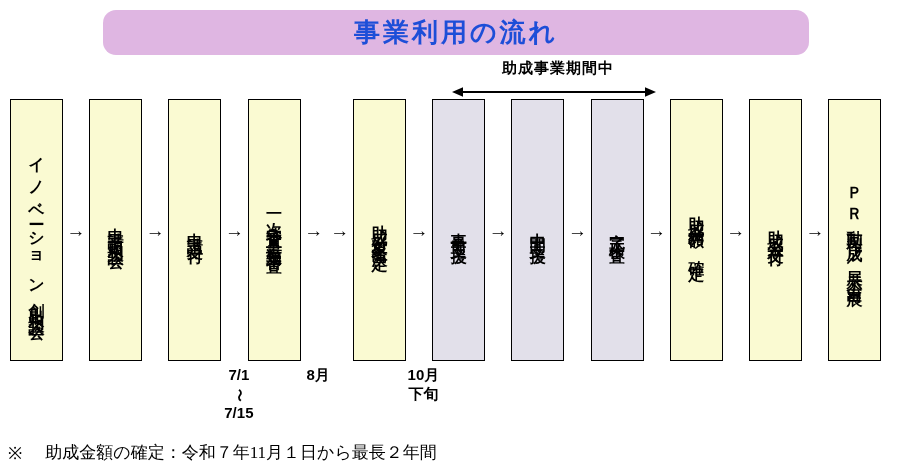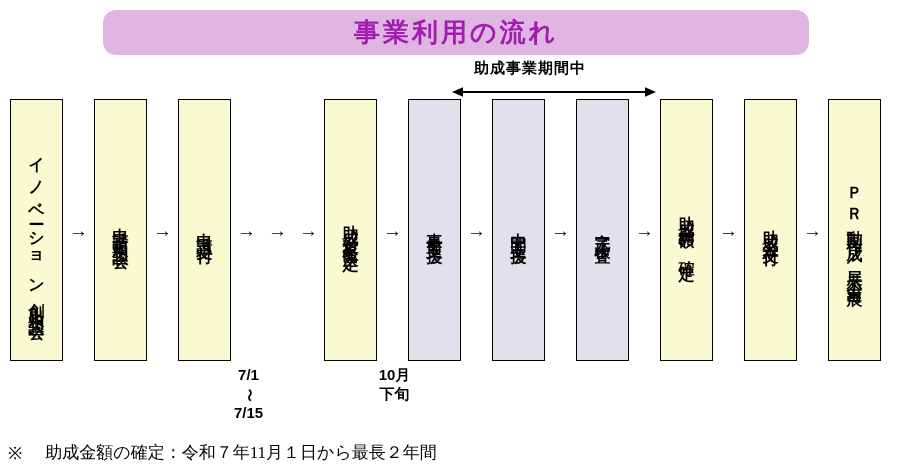--- a/index.html
+++ b/index.html
@@ -15,30 +15,30 @@
   
   .banner {
     position: absolute;
     left: 103px; top: 10px;
     width: 706px; height: 45px;
     background: #dfb6e2;
     border-radius: 13px;
     display: flex; align-items: center; justify-content: center;
   }
   .banner-text {
-    color: #a21caf;
+    color: #1d4ed8;
     font-size: 26px;
     font-weight: bold;
     letter-spacing: 3px;
   }
 
   
   .period-label {
     position: absolute;
-    left: 430px; top: 59px;
+    left: 458px; top: 59px;
     width: 200px;
     text-align: center;
     font-size: 15px;
     font-weight: bold;
     color: #000;
     letter-spacing: 1px;
     white-space: nowrap;
   }
   .period-arrow {
     position: absolute;
@@ -150,20 +150,28 @@
         <div class="step-box yellow">
           <span class="step-label">申請受付</span>
         </div>
         <div class="step-date">
           <div><span>7/1</span></div>
           <div><span class="wave">〜</span></div>
           <div><span>7/15</span></div>
         </div>
       </div>
       <div class="arrow-cell">→</div>
+      <div class="step-wrap">
+        <div class="step-box yellow">
+          <span class="step-label">一次審査（書類審査）</span>
+        </div>
+        <div class="step-date">
+          <div><span>8月</span></div>
+        </div>
+      </div>
       <div class="arrow-cell">→</div>
       <div class="arrow-cell">→</div>
       <div class="step-wrap">
         <div class="step-box yellow">
           <span class="step-label">助成対象者決定</span>
         </div>
         <div class="step-date">
           <div><span>10月</span></div>
           <div><span>下旬</span></div>
         </div>

